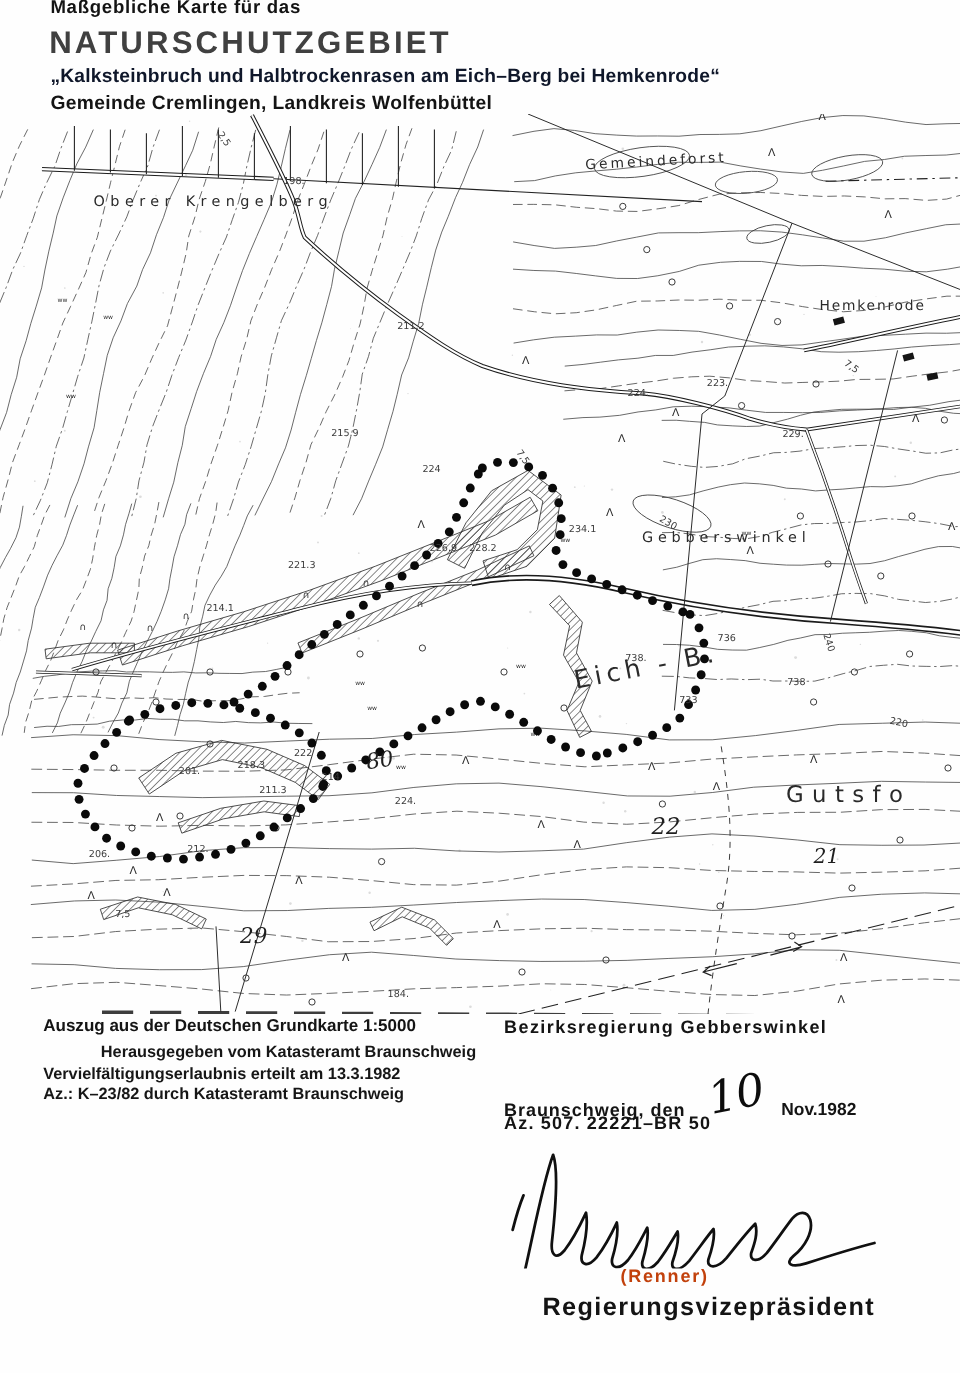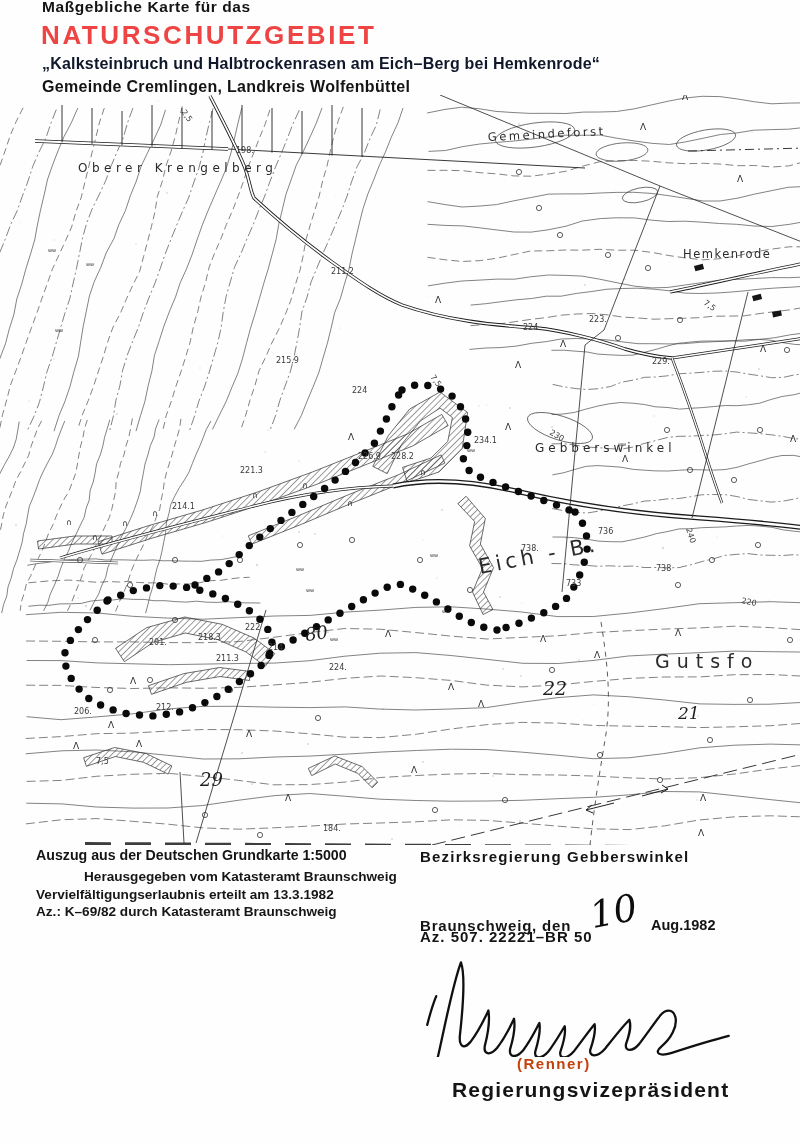--- a/index.html
+++ b/index.html
@@ -5,21 +5,21 @@
   html,body{margin:0;padding:0;}
   body{
     width:800px;height:1144px;position:relative;overflow:hidden;
     background:#fefefe;color:#111;
     font-family:"Liberation Sans",sans-serif;
     -webkit-font-smoothing:antialiased;
   }
   .abs{position:absolute;}
   
   .h-pre   {left:42px;top:-2px;font-size:15.5px;font-weight:bold;letter-spacing:.6px;color:#141414;}
-  .h-title {left:41px;top:20px;font-size:26px;font-weight:bold;letter-spacing:2.6px;color:#ef4444;}
+  .h-title {left:41px;top:20px;font-size:26px;font-weight:bold;letter-spacing:2.6px;color:#404040;}
   .h-sub   {left:42px;top:55px;font-size:16px;font-weight:bold;letter-spacing:.2px;color:#0f172a;}
   .h-muni  {left:42px;top:78px;font-size:16px;font-weight:bold;letter-spacing:.3px;color:#141414;text-align:center;}
   
   #map-svg{position:absolute;left:0;top:95px;}
   #map-svg text.pl{font-family:"DejaVu Sans",sans-serif;fill:#2a2a2a;}
   #map-svg text.el{font-family:"DejaVu Sans",sans-serif;fill:#3a3a3a;}
   #map-svg text.bn{font-family:"DejaVu Serif",serif;font-style:italic;fill:#1f1f1f;}
   #map-svg text.sym{font-family:"DejaVu Sans",sans-serif;fill:#2c2c2c;}
   
   .f-l1{left:36px;top:847px;font-size:14.2px;font-weight:bold;color:#141414;}
@@ -498,27 +498,27 @@
         <circle cx="177" cy="557" r="0.7" fill="#777" opacity="0.25"></circle>
         <circle cx="252" cy="784" r="1.0" fill="#777" opacity="0.25"></circle>
         <circle cx="268" cy="430" r="0.8" fill="#777" opacity="0.25"></circle>
       </g>
     </g>
 </svg>
 
 <div class="abs f-l1">Auszug aus der Deutschen Grundkarte 1:5000</div>
 <div class="abs f-l2">Herausgegeben vom Katasteramt Braunschweig</div>
 <div class="abs f-l3">Vervielfältigungserlaubnis erteilt am 13.3.1982</div>
-<div class="abs f-l4">Az.: K–69/82 durch Katasteramt Braunschweig</div>
+<div class="abs f-l4">Az.: K–23/82 durch Katasteramt Braunschweig</div>
 
 <div class="abs f-auth">Bezirksregierung Gebberswinkel</div>
 <div class="abs f-az">Az. 507. 22221–BR 50</div>
 <div class="abs f-city">Braunschweig, den</div>
 <div class="abs f-day">10</div>
-<div class="abs f-mon">Aug.1982</div>
+<div class="abs f-mon">Nov.1982</div>
 
 <svg class="abs f-sig" width="330" height="115" viewBox="0 0 330 115">
   <g transform="rotate(-4,160,60)">
     <path d="M4,72 C8,60 11,52 15,44 M12,106 C20,80 32,34 42,12 C46,26 40,62 36,84 C34,95 38,100 46,92 C55,82 61,71 66,62 C67,72 63,88 60,97 C58,105 64,108 72,100 C80,91 86,81 91,72 C92,81 88,94 85,102 C83,110 90,112 98,104 C106,95 111,86 116,78 C117,86 113,98 110,106 C108,113 115,115 123,107 C131,98 136,90 141,83 C142,91 138,101 135,108 C133,115 140,117 149,108 C158,98 165,89 171,83 C172,91 168,101 165,108 C163,115 171,117 180,108 C190,97 198,88 206,81 C208,89 204,98 201,105 C199,112 206,114 214,106 C221,98 230,87 237,79 C243,73 250,73 252,81 C254,91 246,103 236,110 C228,116 233,120 246,117 C262,113 282,108 304,104" fill="none" stroke="#101010" stroke-width="2.3" stroke-linecap="round" stroke-linejoin="round"></path>
   </g>
 </svg>
 
 <div class="abs f-renner">(Renner)</div>
 <div class="abs f-role">Regierungsvizepräsident</div>
 

